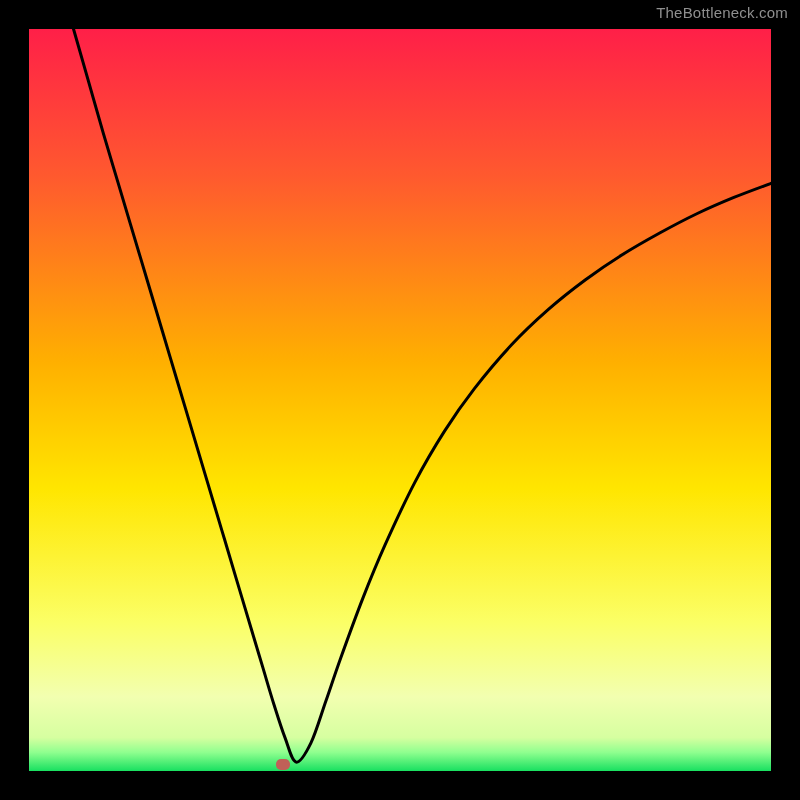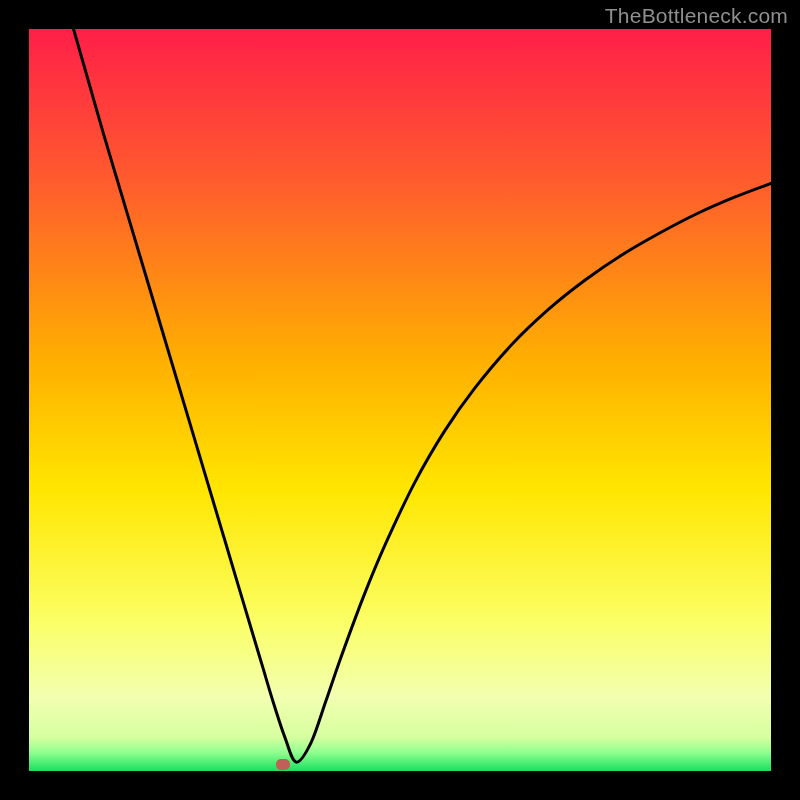--- a/index.html
+++ b/index.html
@@ -45,21 +45,21 @@
     width: 14px;
     height: 11px;
     background: #c06058;
     border-radius: 5px;
   }
   .watermark {
     position: absolute;
     top: 4px;
     right: 12px;
     font-family: Arial, Helvetica, sans-serif;
-    font-size: 21px;
+    font-size: 15px;
     color: #8f8f8f;
     letter-spacing: 0.2px;
   }
 </style>
 </head>
 <body>
 
 <div class="frame">
 
   <div class="plot">

